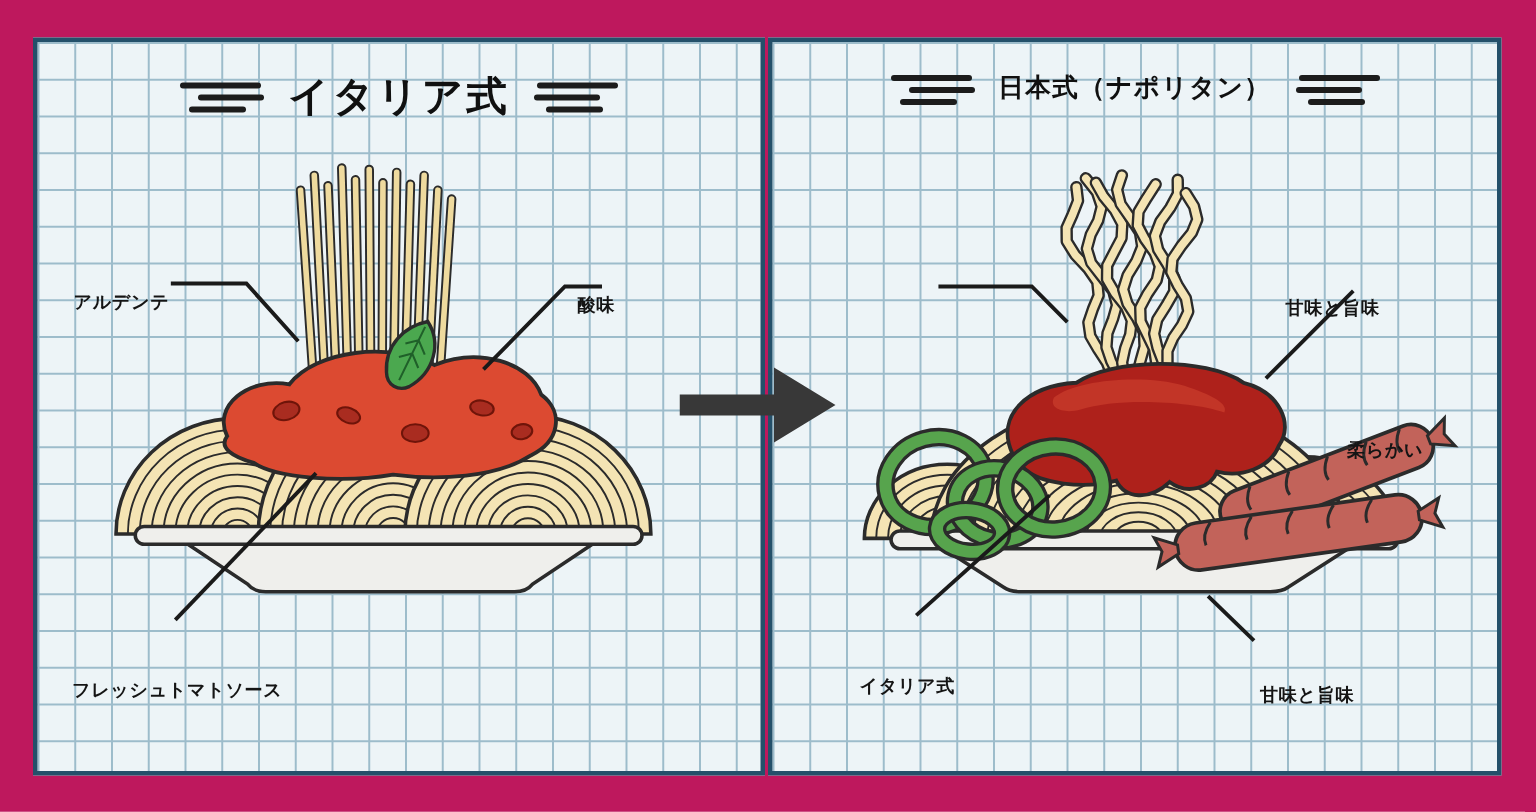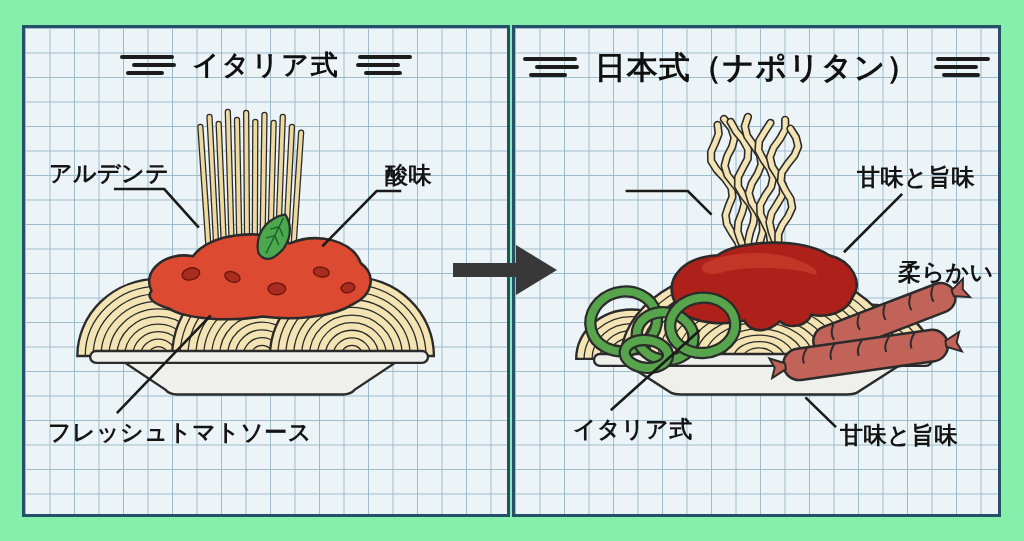--- a/index.html
+++ b/index.html
@@ -1,41 +1,41 @@
 <!DOCTYPE html>
 <html style="--outline: #2b2b2b; --pasta: #f4e4b4; --pasta-dry: #eeda9e; --tomato-sauce: #dc4a31; --sauce-chunk: #a92c20; --ketchup: #ae211b; --ketchup-hi: #c23527; --basil: #4ba84f; --pepper: #57a44d; --sausage: #c2635a; --plate: #efefec; --arrow: #383838; --panel-border: #24506a; --grid-bg: #edf4f7; --grid-line: #9dbccb; --text: #141414;"><head>
 <meta charset="utf-8">
 <style>
   html,body{margin:0;padding:0;}
-  .canvas{position:relative;width:1024px;height:541px;background:#86efac;overflow:hidden;
+  .canvas{position:relative;width:1024px;height:541px;background:#be185d;overflow:hidden;
           font-family:"DejaVu Sans","Liberation Sans",sans-serif;}
   .panel{position:absolute;top:25px;height:492px;box-sizing:border-box;
          background-color:var(--grid-bg,#edf4f7);
          background-image:
            linear-gradient(to right, var(--grid-line,#9dbccb) 1px, transparent 1px),
            linear-gradient(to bottom, var(--grid-line,#9dbccb) 1px, transparent 1px);
          background-size:24.5px 24.5px;
          border:3px solid var(--panel-border,#24506a);}
   #panel-left{left:22px;width:488px;}
   #panel-right{left:512px;width:489px;}
   .panel svg.art{position:absolute;left:0;top:0;width:100%;height:100%;z-index:1;}
   .panel-header{position:absolute;top:22px;left:0;right:0;display:flex;justify-content:center;
                 align-items:center;gap:16px;z-index:3;}
   .title{margin:0;font-weight:700;color:#101010;letter-spacing:2px;font-size:27px;line-height:1.1;}
-  #panel-right .title{font-size:31px;letter-spacing:1px;text-align:right;}
+  #panel-right .title{font-size:17px;letter-spacing:1px;text-align:right;}
   .sl{display:flex;flex-direction:column;gap:4.5px;width:56px;flex:0 0 auto;}
   .sl i{display:block;height:3.5px;background:#1c1c1c;border-radius:2px;}
   .sl.l i:nth-child(1){width:54px;margin-left:0;}
   .sl.l i:nth-child(2){width:44px;margin-left:12px;}
   .sl.l i:nth-child(3){width:38px;margin-left:6px;}
   .sl.r i:nth-child(1){width:54px;margin-left:2px;}
   .sl.r i:nth-child(2){width:44px;margin-left:0;}
   .sl.r i:nth-child(3){width:38px;margin-left:8px;}
-  .lbl{position:absolute;z-index:2;font-size:23px;font-weight:700;color:var(--text,#141414);
-       white-space:nowrap;letter-spacing:.5px;line-height:1;}
+  .lbl{position:absolute;z-index:2;font-size:12px;font-weight:700;color:var(--text,#141414);
+       white-space:nowrap;letter-spacing:.5px;line-height:1;margin-top:33px;}
   .arrow-wrap{position:absolute;left:453px;top:243px;width:106px;height:54px;z-index:4;}
 </style>
 </head>
 <body>
 
 <div class="canvas">
 
   <section class="panel" id="panel-left">
     <div class="panel-header">
       <span class="sl l">

